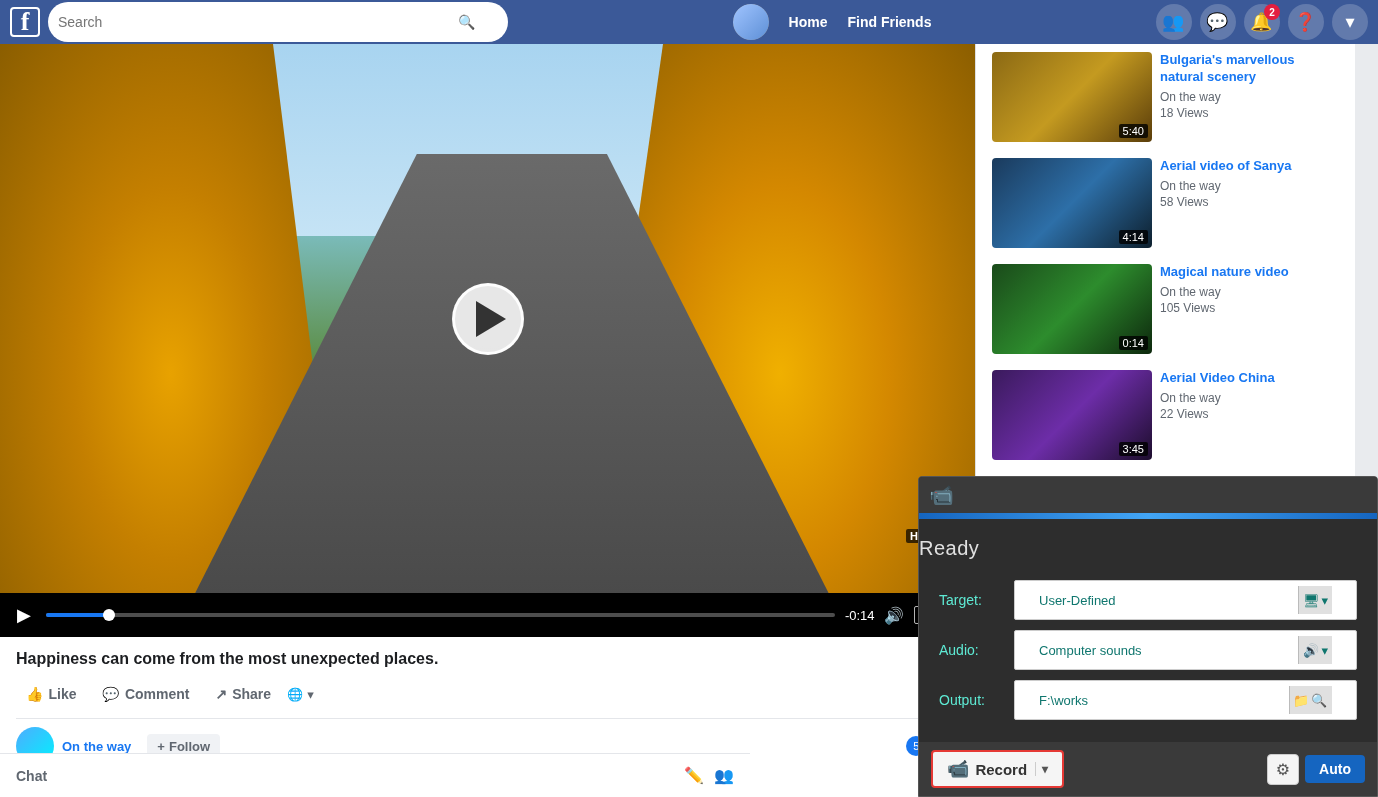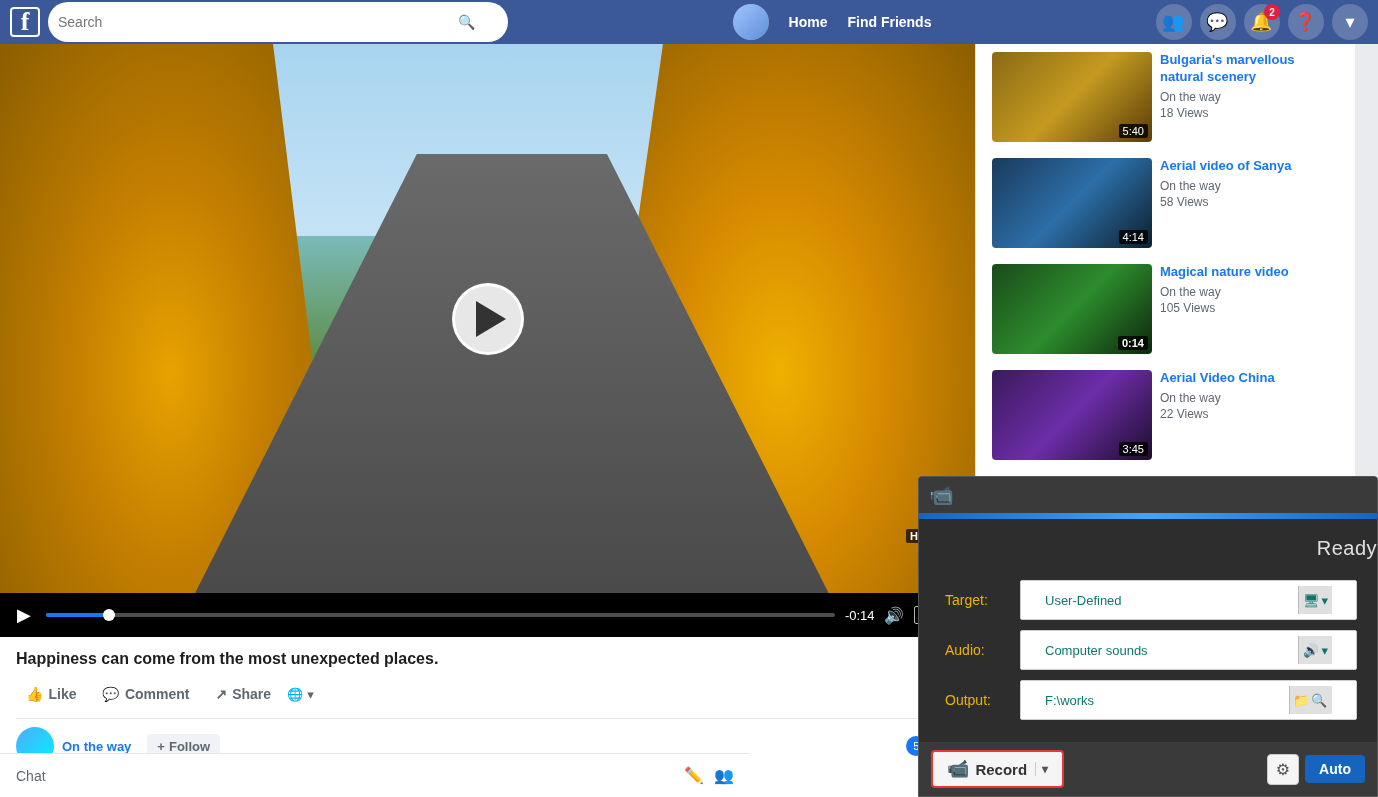--- a/index.html
+++ b/index.html
@@ -415,21 +415,21 @@
     .sidebar-thumb {
       position: relative;
       width: 160px;
       height: 90px;
       flex-shrink: 0;
       border-radius: 4px;
       overflow: hidden;
     }
     .thumb-1 { background: linear-gradient(135deg, #8b6914 0%, #c49a20 50%, #5a3d0a 100%); }
     .thumb-2 { background: linear-gradient(135deg, #1a3a5c 0%, #2d6fa8 50%, #0d1f2d 100%); }
-    .thumb-3 { background: linear-gradient(135deg, #1a4a1a 0%, #2d8c2d 50%, #0d280d 100%); font-weight: bold; }
+    .thumb-3 { background: linear-gradient(135deg, #1a4a1a 0%, #2d8c2d 50%, #0d280d 100%); }
     .thumb-4 { background: linear-gradient(135deg, #3a1a5c 0%, #6d2da8 50%, #1d0d2d 100%); }
     .thumb-duration {
       position: absolute;
       bottom: 4px;
       right: 4px;
       background: rgba(0,0,0,0.8);
       color: white;
       font-size: 11px;
       padding: 1px 4px;
       border-radius: 2px;
@@ -469,21 +469,21 @@
       background: white;
       border-top: 1px solid #e4e6ea;
       display: flex;
       align-items: center;
       padding: 0 16px;
       gap: 12px;
       z-index: 50;
     }
     .chat-label {
       font-size: 14px;
-      font-weight: 400;
+      font-weight: 700;
       color: #606770;
     }
     .chat-icons {
       display: flex;
       gap: 10px;
       margin-left: auto;
     }
     .chat-icon {
       color: #606770;
       font-size: 16px;
@@ -511,42 +511,41 @@
     }
     .rw-cam-icon {
       color: white;
       font-size: 20px;
     }
     .rw-blue-bar {
       height: 6px;
       background: linear-gradient(to right, #1565c0, #42a5f5, #1565c0);
     }
     .rw-status {
-      text-align: right;
+      text-align: left;
       color: #e0e0e0;
       font-size: 20px;
       padding: 18px 0 14px;
       font-weight: 400;
       letter-spacing: 0.5px;
     }
     .rw-fields {
       padding: 6px 20px 12px;
     }
     .rw-field-row {
       display: flex;
       align-items: center;
       margin-bottom: 10px;
       gap: 10px;
     }
     .rw-field-label {
-      color: #eab308;
+      color: #5eead4;
       font-size: 14px;
       width: 65px;
       flex-shrink: 0;
-      margin-left: 6px;
     }
     .rw-field-input {
       flex: 1;
       background: white;
       border: 1px solid #ccc;
       border-radius: 2px;
       padding: 4px 24px;
       font-size: 13px;
       display: flex;
       align-items: center;

